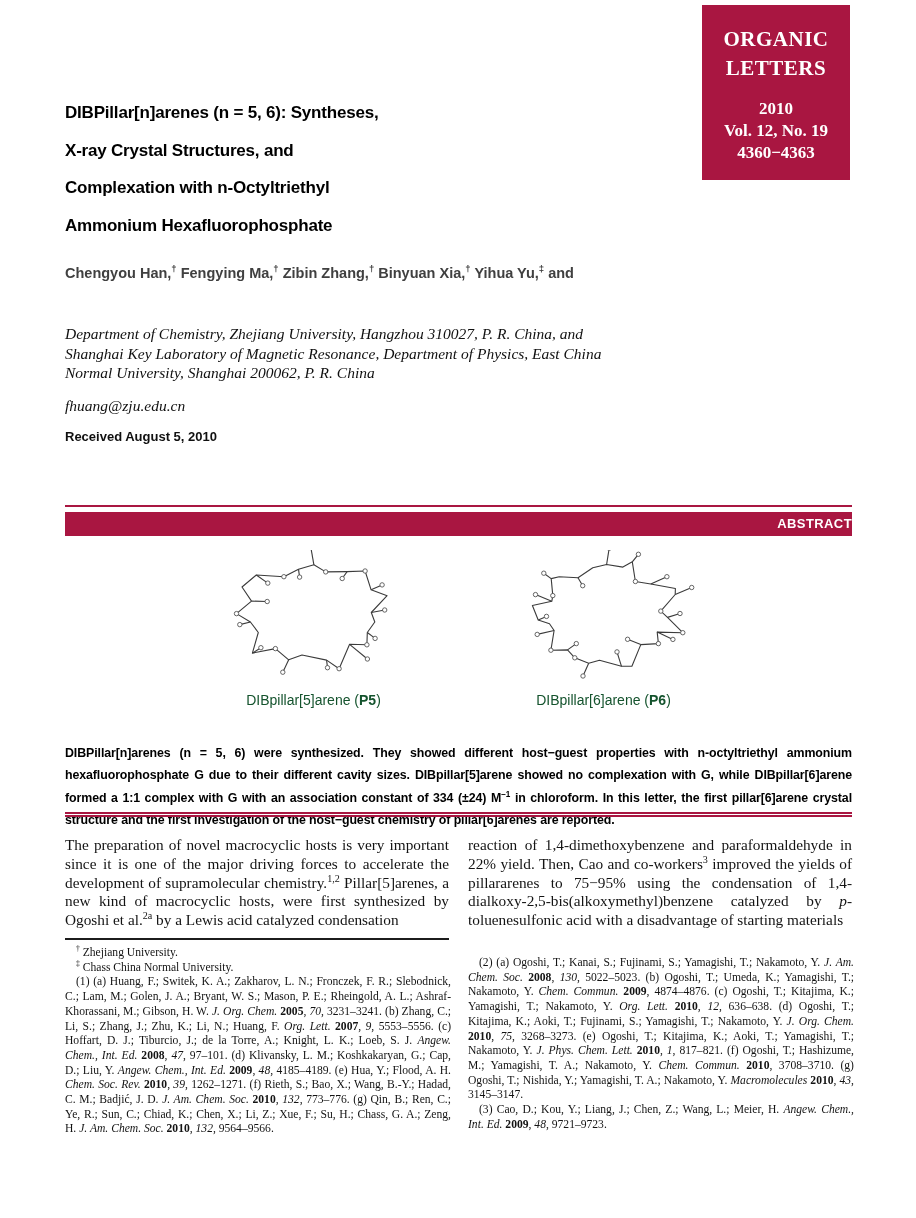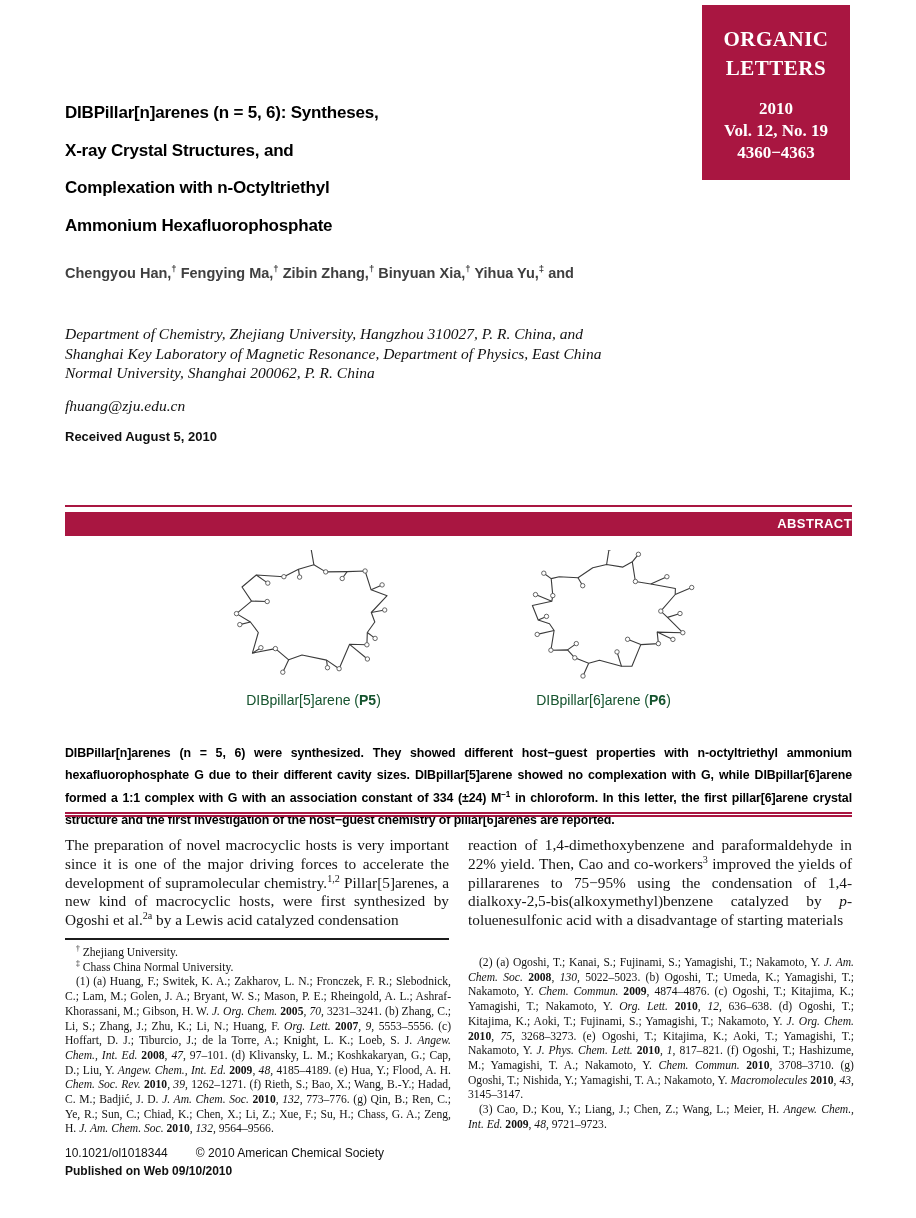--- a/index.html
+++ b/index.html
@@ -213,20 +213,14 @@
   <div class="fns fns-left">
     <p><span class="seg-sup">†</span><span> Zhejiang University.</span></p>
     <p><span class="seg-sup">‡</span><span> Chass China Normal University.</span></p>
     <p><span>(1) (a) Huang, F.; Switek, K. A.; Zakharov, L. N.; Fronczek, F. R.; Slebodnick, C.; Lam, M.; Golen, J. A.; Bryant, W. S.; Mason, P. E.; Rheingold, A. L.; Ashraf-Khorassani, M.; Gibson, H. W. </span><span class="seg-i">J. Org. Chem.</span><span> </span><span class="seg-b">2005</span><span>, </span><span class="seg-i">70</span><span>, 3231–3241. (b) Zhang, C.; Li, S.; Zhang, J.; Zhu, K.; Li, N.; Huang, F. </span><span class="seg-i">Org. Lett.</span><span> </span><span class="seg-b">2007</span><span>, </span><span class="seg-i">9</span><span>, 5553–5556. (c) Hoffart, D. J.; Tiburcio, J.; de la Torre, A.; Knight, L. K.; Loeb, S. J. </span><span class="seg-i">Angew. Chem., Int. Ed.</span><span> </span><span class="seg-b">2008</span><span>, </span><span class="seg-i">47</span><span>, 97–101. (d) Klivansky, L. M.; Koshkakaryan, G.; Cap, D.; Liu, Y. </span><span class="seg-i">Angew. Chem., Int. Ed.</span><span> </span><span class="seg-b">2009</span><span>, </span><span class="seg-i">48</span><span>, 4185–4189. (e) Hua, Y.; Flood, A. H. </span><span class="seg-i">Chem. Soc. Rev.</span><span> </span><span class="seg-b">2010</span><span>, </span><span class="seg-i">39</span><span>, 1262–1271. (f) Rieth, S.; Bao, X.; Wang, B.-Y.; Hadad, C. M.; Badjić, J. D. </span><span class="seg-i">J. Am. Chem. Soc.</span><span> </span><span class="seg-b">2010</span><span>, </span><span class="seg-i">132</span><span>, 773–776. (g) Qin, B.; Ren, C.; Ye, R.; Sun, C.; Chiad, K.; Chen, X.; Li, Z.; Xue, F.; Su, H.; Chass, G. A.; Zeng, H. </span><span class="seg-i">J. Am. Chem. Soc.</span><span> </span><span class="seg-b">2010</span><span>, </span><span class="seg-i">132</span><span>, 9564–9566.</span></p>
   </div>
   <div class="fns fns-right">
     <p><span>(2) (a) Ogoshi, T.; Kanai, S.; Fujinami, S.; Yamagishi, T.; Nakamoto, Y. </span><span class="seg-i">J. Am. Chem. Soc.</span><span> </span><span class="seg-b">2008</span><span>, </span><span class="seg-i">130</span><span>, 5022–5023. (b) Ogoshi, T.; Umeda, K.; Yamagishi, T.; Nakamoto, Y. </span><span class="seg-i">Chem. Commun.</span><span> </span><span class="seg-b">2009</span><span>, 4874–4876. (c) Ogoshi, T.; Kitajima, K.; Yamagishi, T.; Nakamoto, Y. </span><span class="seg-i">Org. Lett.</span><span> </span><span class="seg-b">2010</span><span>, </span><span class="seg-i">12</span><span>, 636–638. (d) Ogoshi, T.; Kitajima, K.; Aoki, T.; Fujinami, S.; Yamagishi, T.; Nakamoto, Y. </span><span class="seg-i">J. Org. Chem.</span><span> </span><span class="seg-b">2010</span><span>, </span><span class="seg-i">75</span><span>, 3268–3273. (e) Ogoshi, T.; Kitajima, K.; Aoki, T.; Yamagishi, T.; Nakamoto, Y. </span><span class="seg-i">J. Phys. Chem. Lett.</span><span> </span><span class="seg-b">2010</span><span>, </span><span class="seg-i">1</span><span>, 817–821. (f) Ogoshi, T.; Hashizume, M.; Yamagishi, T. A.; Nakamoto, Y. </span><span class="seg-i">Chem. Commun.</span><span> </span><span class="seg-b">2010</span><span>, 3708–3710. (g) Ogoshi, T.; Nishida, Y.; Yamagishi, T. A.; Nakamoto, Y. </span><span class="seg-i">Macromolecules</span><span> </span><span class="seg-b">2010</span><span>, </span><span class="seg-i">43</span><span>, 3145–3147.</span></p>
     <p><span>(3) Cao, D.; Kou, Y.; Liang, J.; Chen, Z.; Wang, L.; Meier, H. </span><span class="seg-i">Angew. Chem., Int. Ed.</span><span> </span><span class="seg-b">2009</span><span>, </span><span class="seg-i">48</span><span>, 9721–9723.</span></p>
   </div>
 
-  <div class="footer">
-    <div class="row1">
-      <span class="doi">10.1021/ol1018344</span><span>© 2010 American Chemical Society</span>
-    </div>
-    <div class="row2">Published on Web 09/10/2010</div>
-  </div>
 
 </div>
 
 </body></html>

